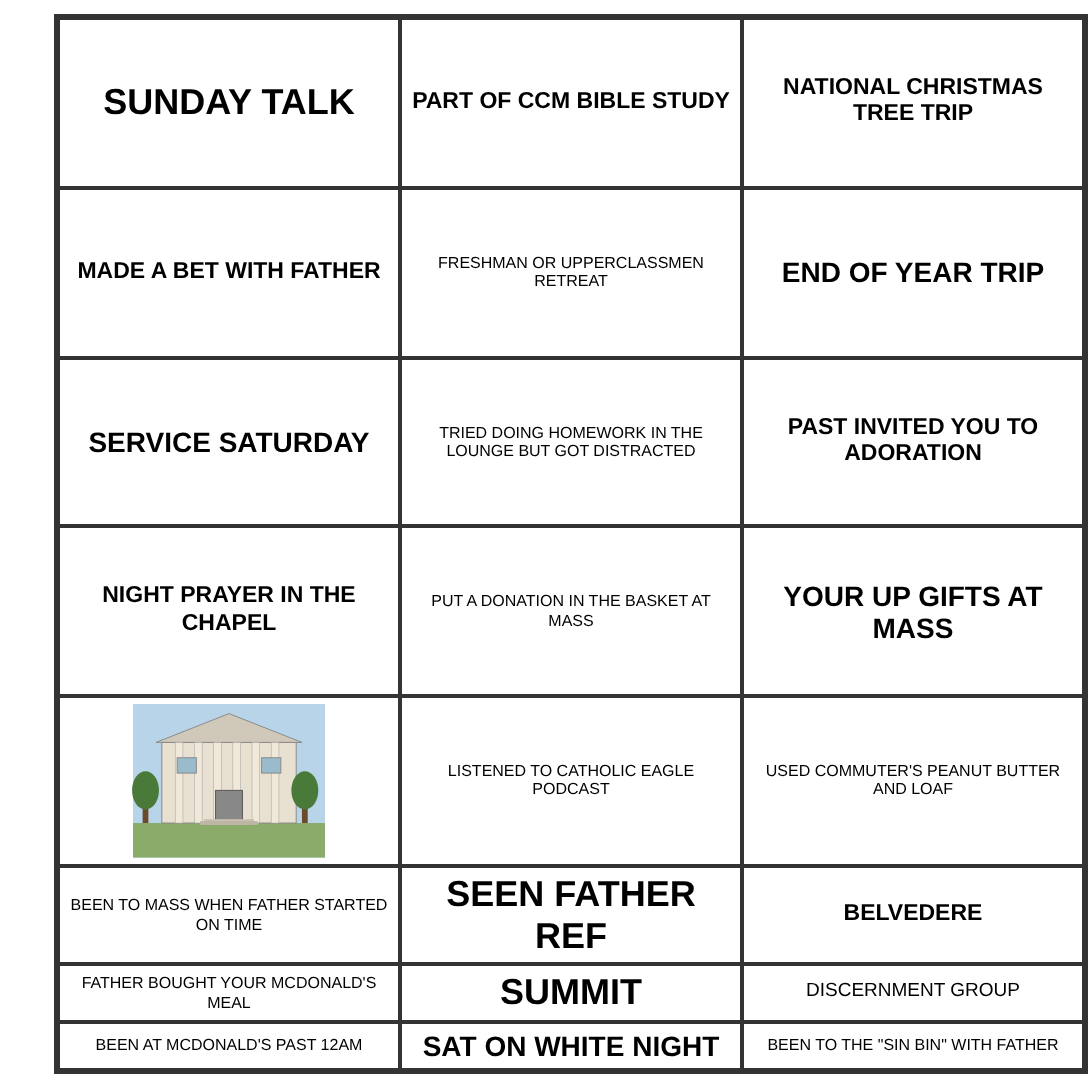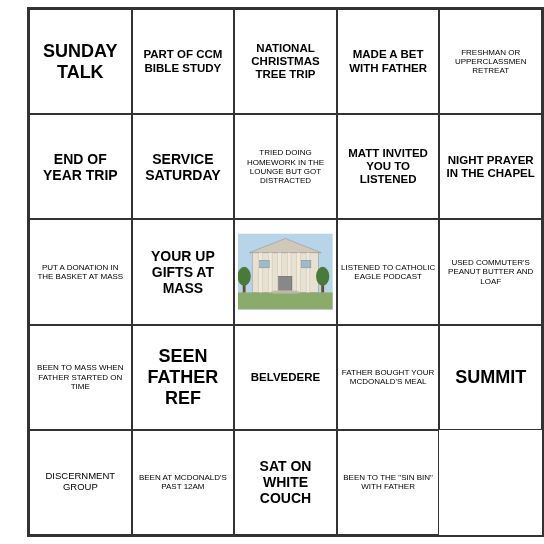--- a/index.html
+++ b/index.html
@@ -10,21 +10,21 @@
       font-family: Arial, sans-serif;
       display: flex;
       align-items: center;
       justify-content: center;
     }
     .bingo-board {
       width: 530px;
       height: 530px;
       border: 2px solid #333;
       display: grid;
-      grid-template-columns: repeat(5, 1fr);
+      grid-template-columns: repeat(3, 1fr);
       grid-template-rows: repeat(5, 1fr);
       margin-left: 27px;
     }
     .bingo-cell {
       border: 1.5px solid #333;
       display: flex;
       align-items: center;
       justify-content: center;
       text-align: center;
       padding: 3px;
@@ -76,21 +76,21 @@
     <div class="bingo-cell">
       <span class="text-lg">END OF YEAR TRIP</span>
     </div>
     <div class="bingo-cell">
       <span class="text-lg">SERVICE SATURDAY</span>
     </div>
     <div class="bingo-cell">
       <span class="text-xs">TRIED DOING HOMEWORK IN THE LOUNGE BUT GOT DISTRACTED</span>
     </div>
     <div class="bingo-cell">
-      <span class="text-md">MATT INVITED YOU TO LISTENED</span>
+      <span class="text-md">PAST INVITED YOU TO ADORATION</span>
     </div>
     <div class="bingo-cell">
       <span class="text-md">NIGHT PRAYER IN THE CHAPEL</span>
     </div>
     <div class="bingo-cell">
       <span class="text-xs">PUT A DONATION IN THE BASKET AT MASS</span>
     </div>
     <div class="bingo-cell">
       <span class="text-lg">YOUR UP GIFTS AT MASS</span>
     </div>
@@ -147,18 +147,18 @@
     <div class="bingo-cell">
       <span class="text-xl">SUMMIT</span>
     </div>
     <div class="bingo-cell">
       <span class="text-sm">DISCERNMENT GROUP</span>
     </div>
     <div class="bingo-cell">
       <span class="text-xs">BEEN AT MCDONALD'S PAST 12AM</span>
     </div>
     <div class="bingo-cell">
-      <span class="text-lg">SAT ON WHITE COUCH</span>
+      <span class="text-lg">SAT ON WHITE NIGHT</span>
     </div>
     <div class="bingo-cell">
       <span class="text-xs">BEEN TO THE "SIN BIN" WITH FATHER</span>
     </div>
   </div>
 
 </body></html>

